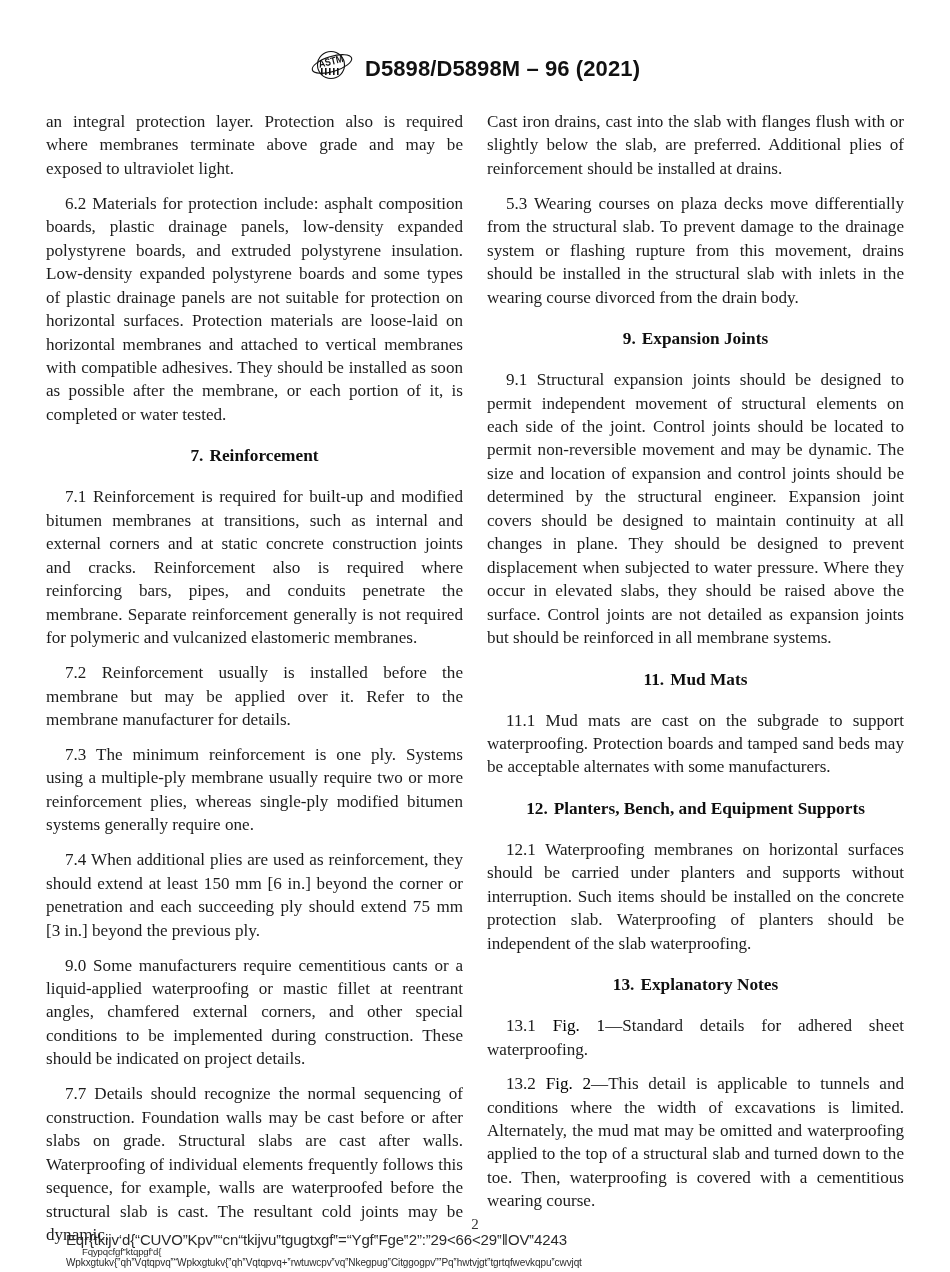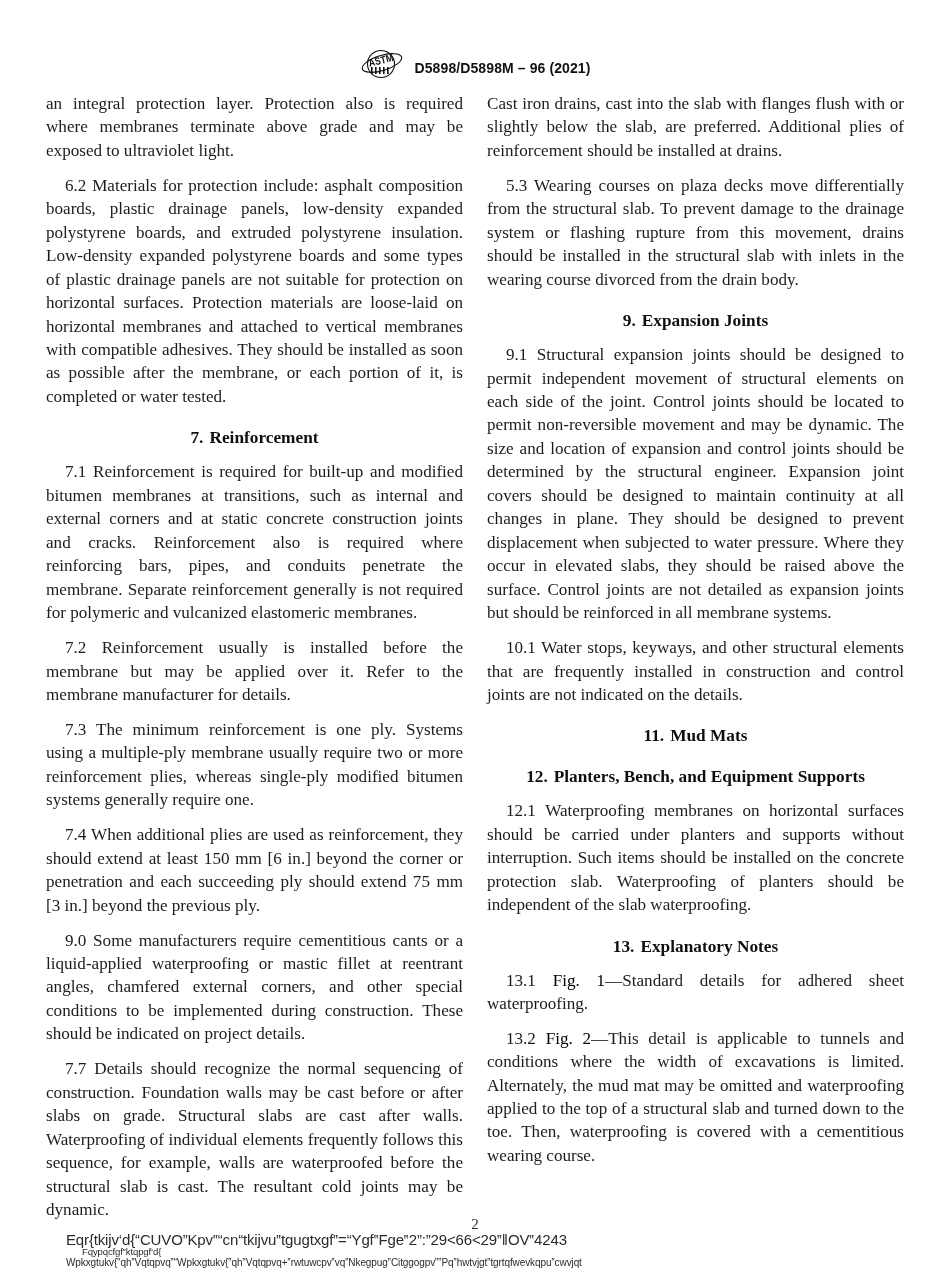--- a/index.html
+++ b/index.html
@@ -28,21 +28,21 @@
     gap: 11px;
   }
   .astm-logo {
     width: 44px;
     height: 32px;
     flex: 0 0 auto;
     display: block;
   }
   .header-title {
     font-family: "Liberation Sans", "DejaVu Sans", sans-serif;
-    font-size: 14px;
+    font-size: 22px;
     font-weight: bold;
     letter-spacing: 0.1px;
     color: #111111;
     white-space: nowrap;
     margin-top: 8px;
   }
 
   
   .columns {
     position: absolute;
@@ -50,21 +50,21 @@
     left: 46px;
     width: 858px;
     display: flex;
     gap: 24px;
   }
   .col {
     width: 417px;
   }
 
   p.body-par {
-    margin: 0 0 0 0;
+    margin: 18px 0 0 0;
     font-size: 17.1px;
     line-height: 23.45px;
     text-align: justify;
     text-justify: inter-word;
     -webkit-hyphens: none;
     hyphens: none;
     color: #1c1c1c;
   }
   p.body-par.indent {
     text-indent: 19px;
@@ -168,25 +168,25 @@
   <div class="col">
 
     <p class="body-par">Cast iron drains, cast into the slab with flanges flush with or slightly below the slab, are preferred. Additional plies of reinforcement should be installed at drains.</p>
     <p class="body-par indent">5.3 Wearing courses on plaza decks move differentially from the structural slab. To prevent damage to the drainage system or flashing rupture from this movement, drains should be installed in the structural slab with inlets in the wearing course divorced from the drain body.</p>
 
     <h2 class="section-head">
       <span class="num">9.</span><span>Expansion Joints</span>
     </h2>
     <p class="body-par indent">9.1 Structural expansion joints should be designed to permit independent movement of structural elements on each side of the joint. Control joints should be located to permit non-reversible movement and may be dynamic. The size and location of expansion and control joints should be determined by the structural engineer. Expansion joint covers should be designed to maintain continuity at all changes in plane. They should be designed to prevent displacement when subjected to water pressure. Where they occur in elevated slabs, they should be raised above the surface. Control joints are not detailed as expansion joints but should be reinforced in all membrane systems.</p>
 
-    <p class="body-par indent">10.1 Water stops, keyways, and other structural elements that are frequently installed in construction and control joints are not indicated on the details.</p>
 
     <h2 class="section-head">
       <span class="num">11.</span><span>Mud Mats</span>
     </h2>
+    <p class="body-par indent">11.1 Mud mats are cast on the subgrade to support waterproofing. Protection boards and tamped sand beds may be acceptable alternates with some manufacturers.</p>
 
     <h2 class="section-head">
       <span class="num">12.</span><span>Planters, Bench, and Equipment Supports</span>
     </h2>
     <p class="body-par indent">12.1 Waterproofing membranes on horizontal surfaces should be carried under planters and supports without interruption. Such items should be installed on the concrete protection slab. Waterproofing of planters should be independent of the slab waterproofing.</p>
 
     <h2 class="section-head">
       <span class="num">13.</span><span>Explanatory Notes</span>
     </h2>
 

